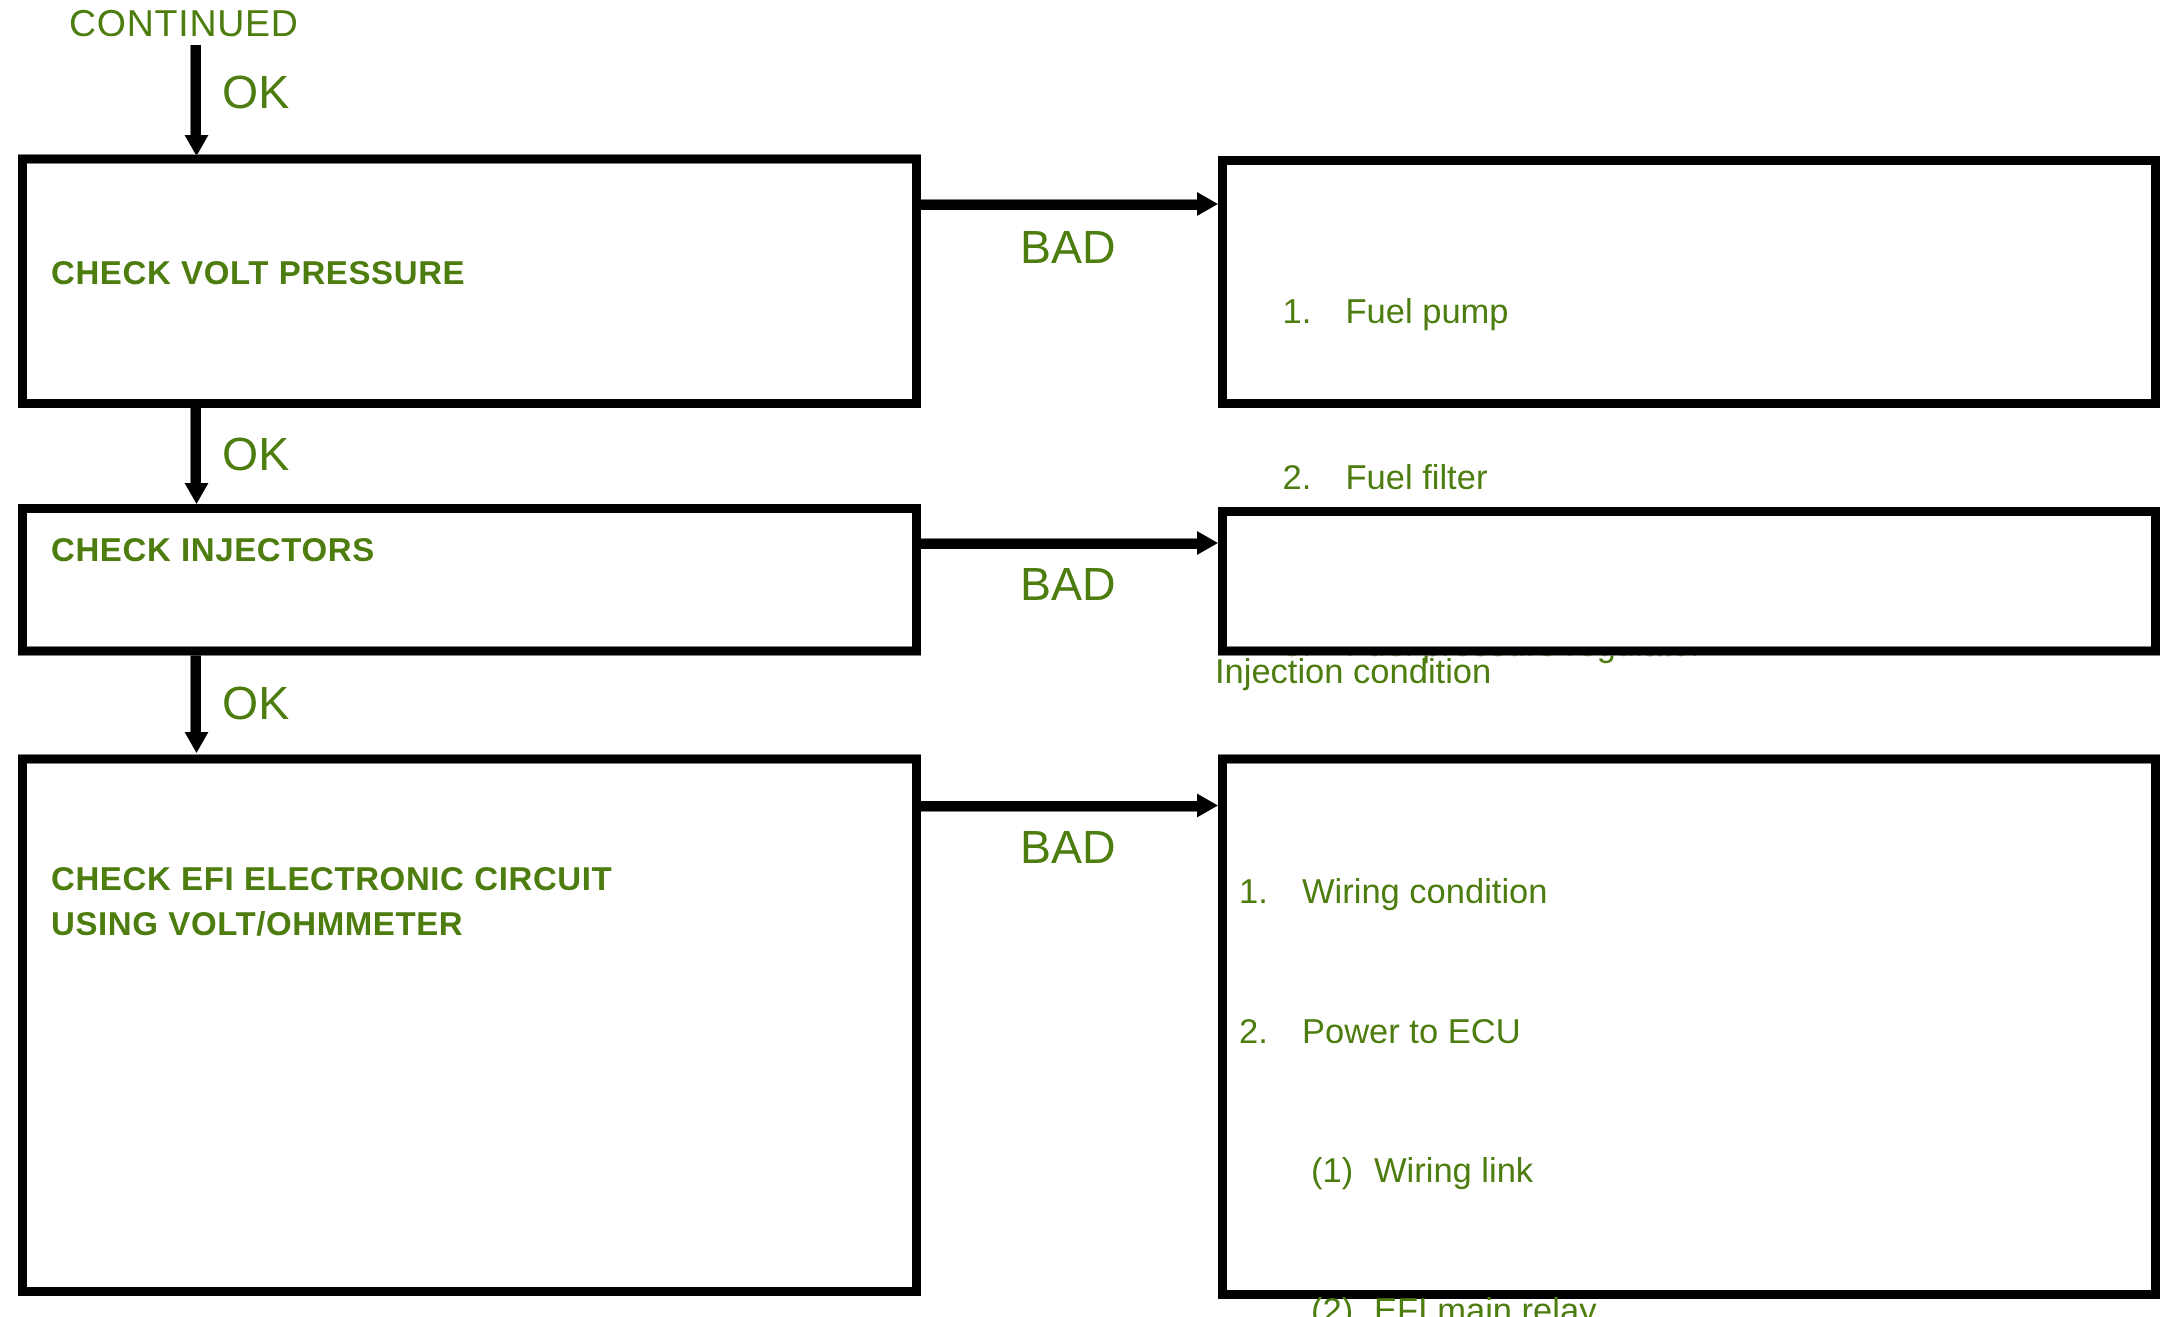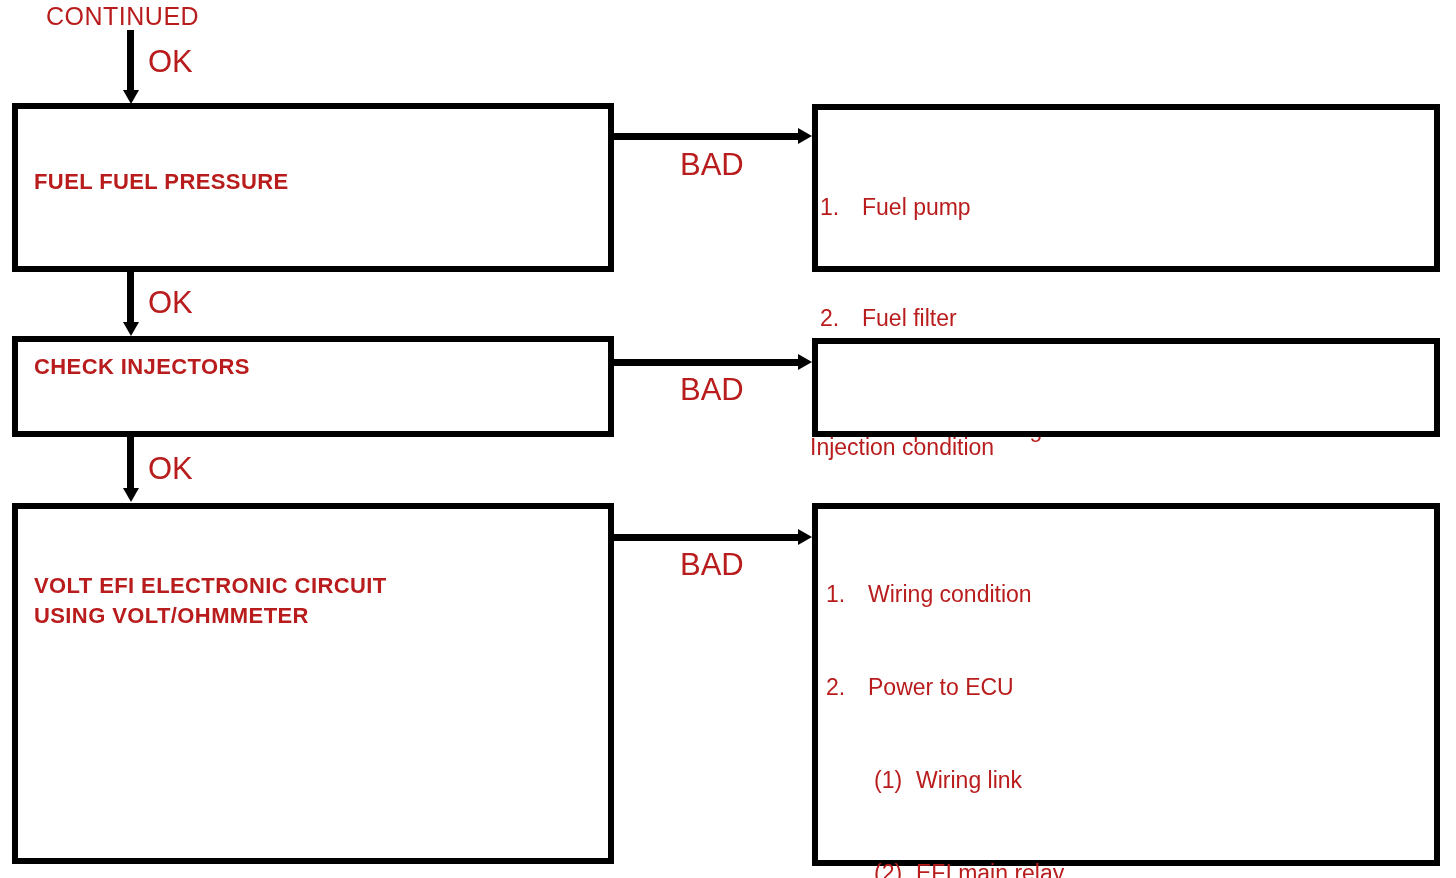--- a/index.html
+++ b/index.html
@@ -7,21 +7,21 @@
     margin: 0;
     padding: 0;
     background: #ffffff;
   }
   #page {
     position: relative;
     width: 1456px;
     height: 878px;
     background: #ffffff;
     font-family: "Liberation Sans", sans-serif;
-    color: #b91c1c;
+    color: #4d7c0f;
     overflow: hidden;
   }
 
   
   .box {
     position: absolute;
     box-sizing: border-box;
     border: 6px solid #000000;
     background: #ffffff;
   }
@@ -109,29 +109,29 @@
 <div id="page">
 
   <div class="caption" style="left:46px; top:2px;">CONTINUED</div>
 
   <div class="vline" style="left:127px; top:30px; height:62px;"></div>
   <div class="arrow-down" style="left:123px; top:90px;"></div>
   <div class="edge-label" style="left:148px; top:44px;">OK</div>
 
   <div class="box" style="left:12px; top:103px; width:602px; height:169px;">
   </div>
-  <div class="step-text" style="left:34px; top:167px;">FUEL FUEL PRESSURE</div>
+  <div class="step-text" style="left:34px; top:167px;">CHECK VOLT PRESSURE</div>
 
   <div class="hline" style="left:614px; top:133px; width:186px;"></div>
   <div class="arrow-right" style="left:798px; top:128px;"></div>
   <div class="edge-label" style="left:680px; top:147px;">BAD</div>
 
   <div class="box" style="left:812px; top:104px; width:628px; height:168px;">
   </div>
-  <div class="list" style="left:820px; top:130px;">
+  <div class="list" style="left:855px; top:130px;">
     <span class="list-row"><span class="num">1.</span><span>Fuel pump</span></span>
     <span class="list-row gap-above"><span class="num">2.</span><span>Fuel filter</span></span>
     <span class="list-row gap-above"><span class="num">3.</span><span>Fuel pressure regulator</span></span>
   </div>
 
   <div class="vline" style="left:127px; top:272px; height:52px;"></div>
   <div class="arrow-down" style="left:123px; top:322px;"></div>
   <div class="edge-label" style="left:148px; top:285px;">OK</div>
 
   <div class="box" style="left:12px; top:336px; width:602px; height:101px;">
@@ -147,21 +147,21 @@
   <div class="list" style="left:810px; top:370px;">
     <span class="list-row"><span>Injection condition</span></span>
   </div>
 
   <div class="vline" style="left:127px; top:437px; height:52px;"></div>
   <div class="arrow-down" style="left:123px; top:488px;"></div>
   <div class="edge-label" style="left:148px; top:451px;">OK</div>
 
   <div class="box" style="left:12px; top:503px; width:602px; height:361px;">
   </div>
-  <div class="step-text" style="left:34px; top:571px;">VOLT EFI ELECTRONIC CIRCUIT</div>
+  <div class="step-text" style="left:34px; top:571px;">CHECK EFI ELECTRONIC CIRCUIT</div>
   <div class="step-text" style="left:34px; top:601px;text-align:right;">USING VOLT/OHMMETER</div>
 
   <div class="hline" style="left:614px; top:534px; width:186px;"></div>
   <div class="arrow-right" style="left:798px; top:529px;"></div>
   <div class="edge-label" style="left:680px; top:547px;">BAD</div>
 
   <div class="box" style="left:812px; top:503px; width:628px; height:363px;">
   </div>
   <div class="list" style="left:826px; top:517px;">
     <span class="list-row"><span class="num">1.</span><span>Wiring condition</span></span>

